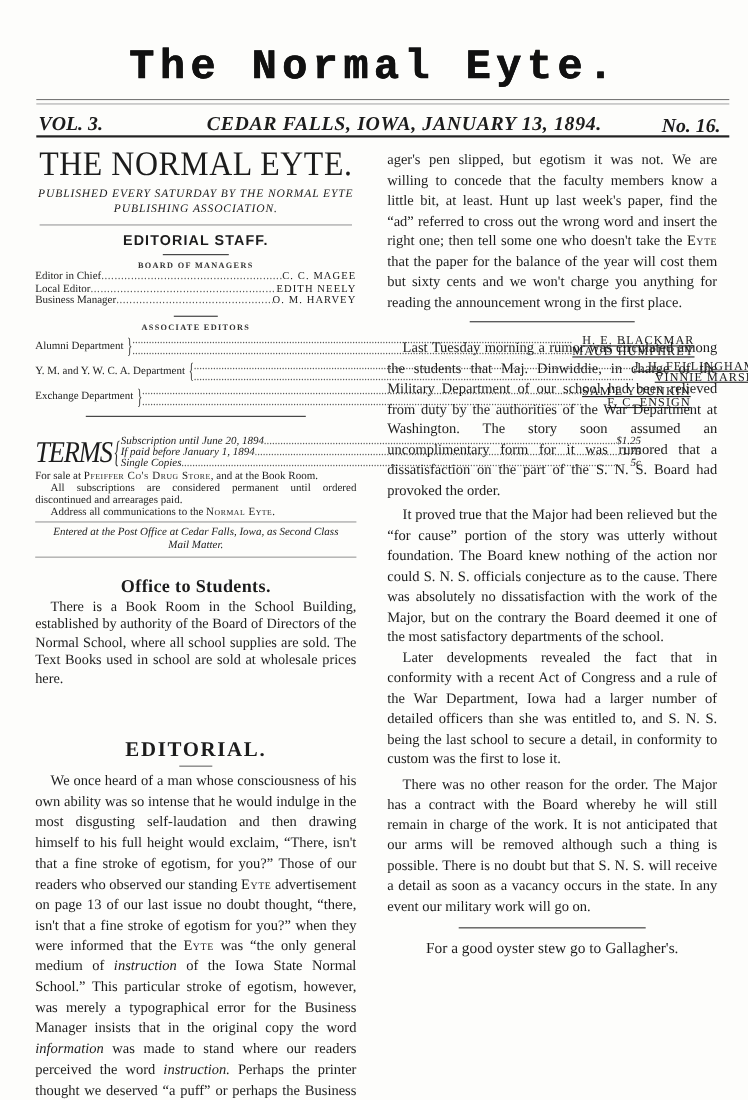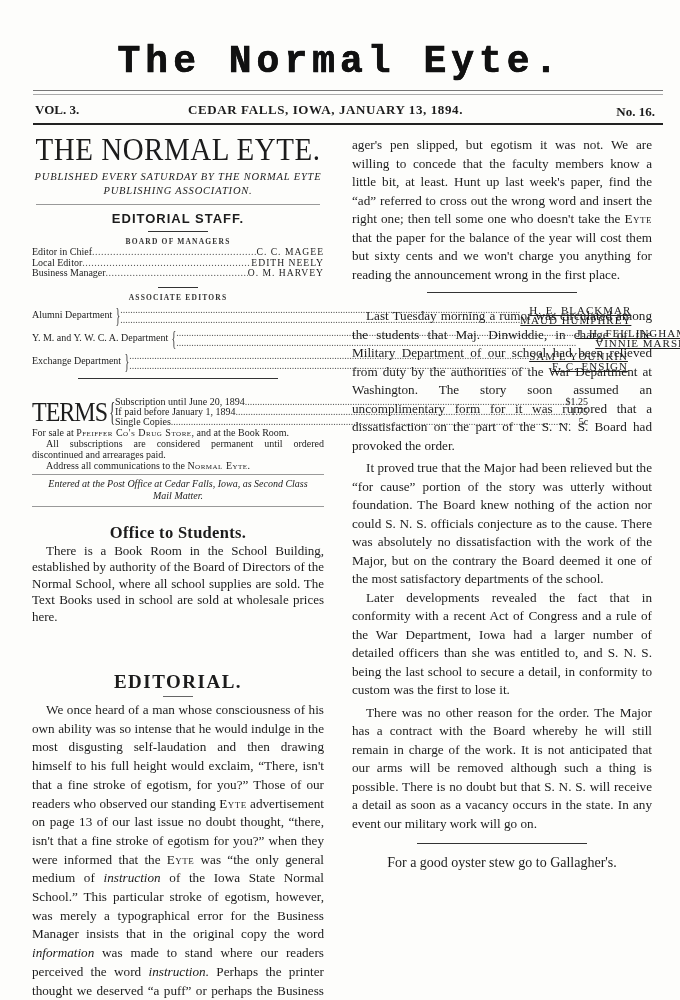--- a/index.html
+++ b/index.html
@@ -17,21 +17,21 @@
       font-family: "Liberation Mono", "DejaVu Sans Mono", monospace;
       font-weight: bold; font-size: 38px; letter-spacing: 5px;
       color: #111; line-height: 40px;
       text-shadow: 0 0 0 #000;
       -webkit-text-stroke: 0.6px #111;
     }
     .rule-top { position: absolute; left: 33px; width: 630px; top: 90px; height: 0; border-top: 1px solid #777; }
     .rule-top2 { position: absolute; left: 33px; width: 630px; top: 94px; height: 0; border-top: 1px solid #aaa; }
     .dateline {
       position: absolute; left: 33px; width: 630px; top: 100px; height: 20px;
-      font-weight: bold; font-size: 13px;
+      font-style: italic; font-weight: bold; font-size: 18px;
     }
     .dateline .vol { position: absolute; left: 2px; top: 2px; }
     .dateline .place { position: absolute; left: 155px; top: 2px; letter-spacing: 0.6px; }
     .dateline .no { position: absolute; right: 8px; top: 4px; }
     .rule-bottom { position: absolute; left: 33px; width: 630px; top: 123px; border-top: 2px solid #222; }
 
     .col {
       position: absolute; top: 132px; font-size: 12.6px; line-height: 19.6px;
       text-align: justify;
     }
@@ -68,21 +68,21 @@
 
     .dept { display: flex; align-items: center; font-size: 10px; margin-top: 2px; }
     .dept .dlabel { white-space: nowrap; padding-right: 2px; }
     .dept .brace { font-size: 20px; line-height: 20px; color: #333; transform: scaleX(0.5); width: 6px; }
     .dept .names { flex: 1; }
     .dept .nrow { display: flex; line-height: 10.5px; }
     .dept .nrow .dots { flex: 1; overflow: hidden; white-space: nowrap; color: #555; }
     .dept .nrow .dots::after { content: "................................................................................................................................................................"; }
     .dept .nrow .name { white-space: nowrap; letter-spacing: 1px; font-size: 11px; text-decoration: underline; }
 
-    .terms { display: flex; align-items: center; margin-top: 18px; }
+    .terms { display: flex; align-items: center; margin-top: 18px; font-style: italic; }
     .terms-word { font-size: 24px; line-height: 26px; letter-spacing: -1px; transform: scaleY(1.15); font-family: "Liberation Serif", serif; }
     .terms .brace { font-size: 28px; color: #333; transform: scaleX(0.45); width: 8px; line-height: 26px; }
     .terms-rows { flex: 1; }
     .terms-rows .trow { display: flex; font-size: 10px; line-height: 10px; }
     .terms-rows .trow .dots { flex: 1; overflow: hidden; white-space: nowrap; color: #555; }
     .terms-rows .trow .dots::after { content: "................................................................................................................................................................"; }
     .notes { font-size: 10px; line-height: 11px; font-family: "Liberation Serif", serif; }
     .notes p { margin: 0; text-indent: 14px; text-align: justify; }
     .notes p.first { text-indent: 0; }
     .sc { font-variant: small-caps; letter-spacing: 0.5px; }

